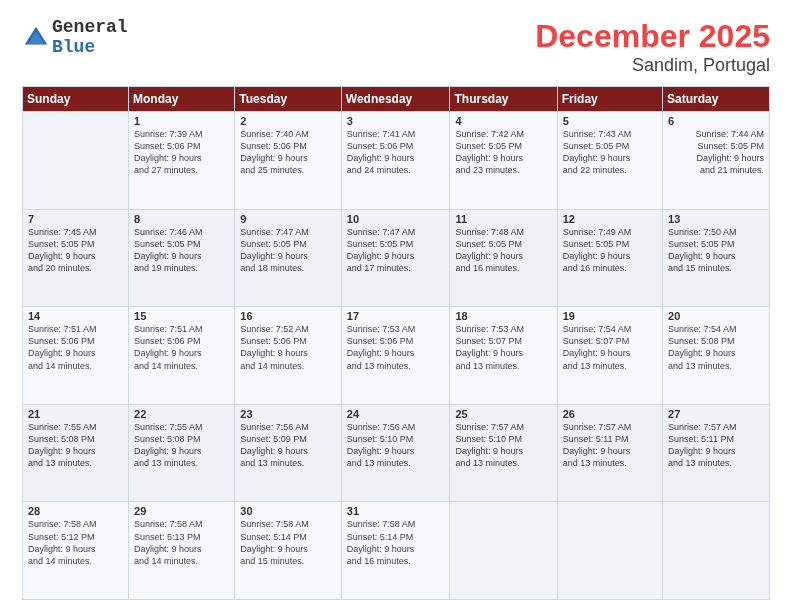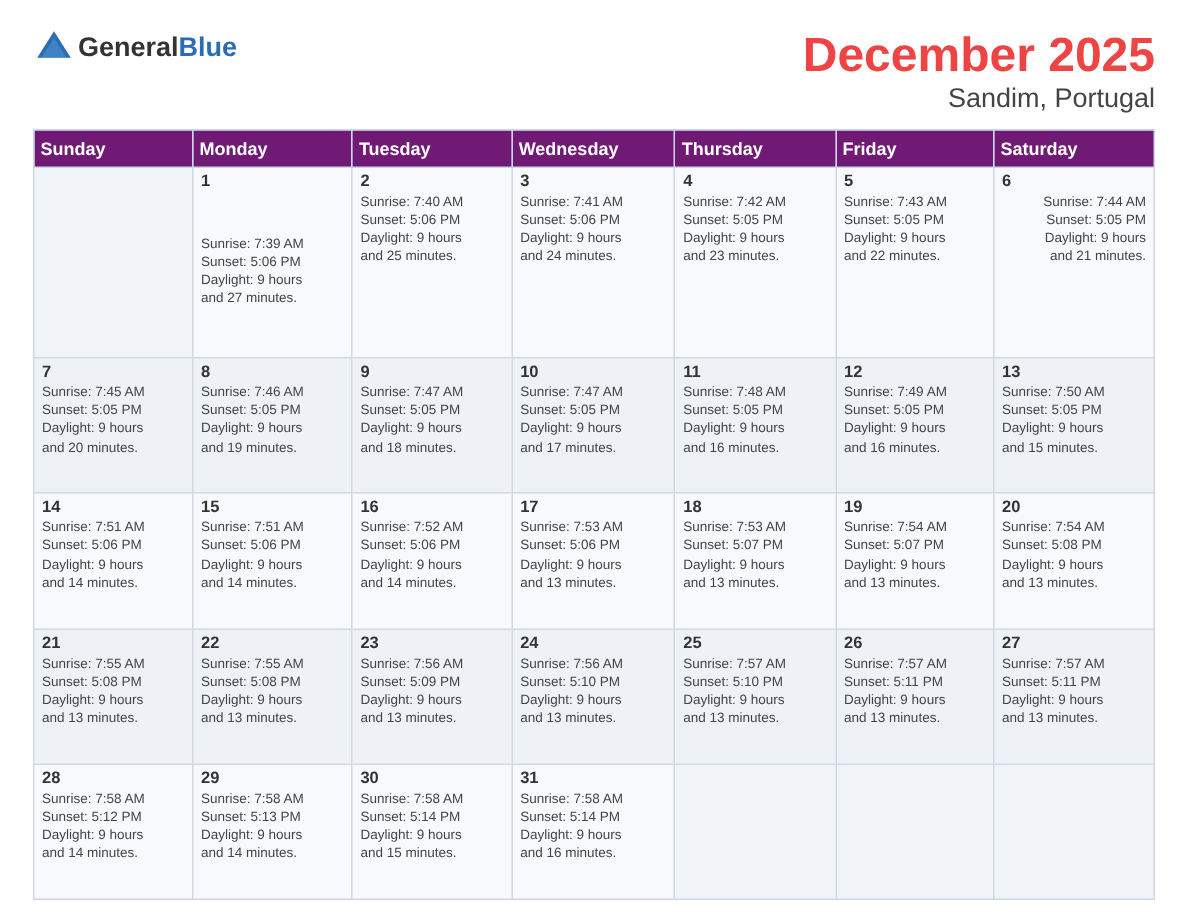--- a/index.html
+++ b/index.html
@@ -22,22 +22,23 @@
       justify-content: space-between;
       align-items: flex-start;
       margin-bottom: 10px;
     }
     .logo {
       display: flex;
       align-items: center;
     }
     .logo-text {
       display: flex;
-      flex-direction: row;
+      flex-direction: column;
       line-height: 1.1;
+      font-family: Liberation Mono, monospace;
     }
     .logo-general {
       font-size: 18px;
       font-weight: bold;
       color: #333;
     }
     .logo-blue {
       font-size: 18px;
       font-weight: bold;
       color: #2a6db5;
@@ -58,21 +59,21 @@
     .location {
       font-size: 18px;
       color: #444;
     }
     .calendar {
       width: 100%;
       border-collapse: collapse;
       flex: 1;
     }
     .calendar thead tr th {
-      background-color: #701a75;
+      background-color: #7f1d1d;
       color: #fff;
       font-size: 12px;
       font-weight: bold;
       padding: 5px 4px;
       text-align: left;
       border: 1px solid #c8d8ea;
     }
     .calendar tbody tr td {
       vertical-align: top;
       border: 1px solid #d0d8e0;
@@ -135,21 +136,21 @@
         <th>Thursday</th>
         <th>Friday</th>
         <th>Saturday</th>
       </tr>
     </thead>
     <tbody id="calendar-body">
     <tr>
           <td class="empty"></td>
           <td>
             <span class="day-num">1</span>
-            <div class="day-info" style="white-space: pre-line; margin-top: 29px;">Sunrise: 7:39 AM
+            <div class="day-info" style="white-space: pre-line;">Sunrise: 7:39 AM
 Sunset: 5:06 PM
 Daylight: 9 hours
 and 27 minutes.</div>
           </td>
           <td>
             <span class="day-num">2</span>
             <div class="day-info" style="white-space: pre-line;">Sunrise: 7:40 AM
 Sunset: 5:06 PM
 Daylight: 9 hours
 and 25 minutes.</div>

